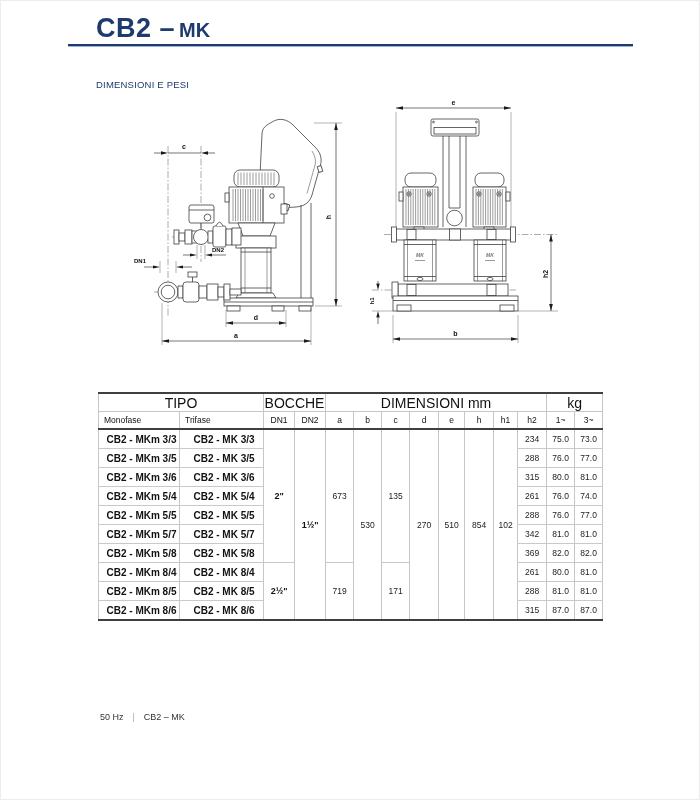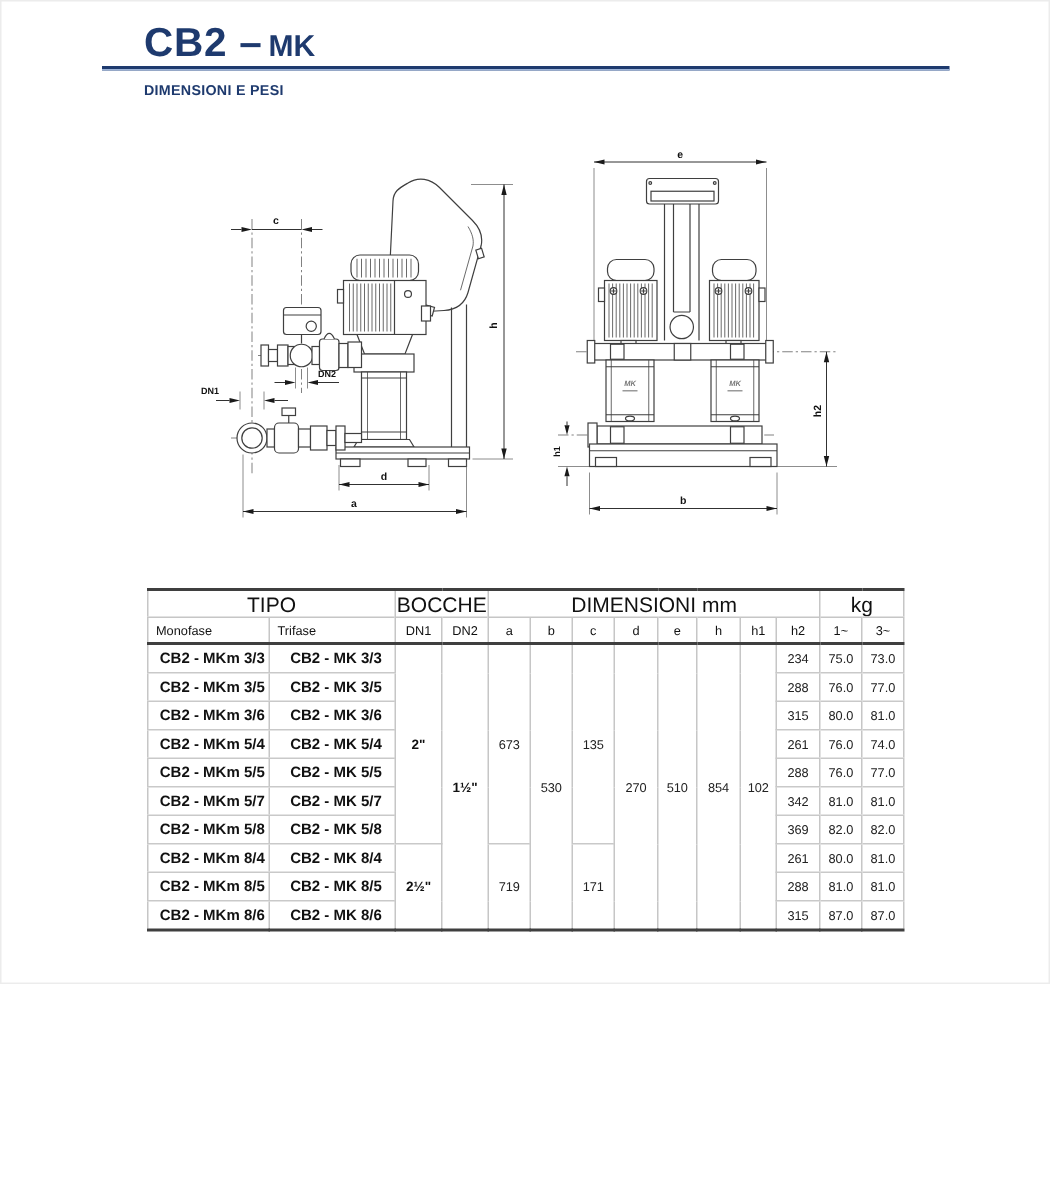--- a/index.html
+++ b/index.html
@@ -1,24 +1,24 @@
 <!DOCTYPE html>
 <html><head>
 <meta charset="utf-8">
 <style>
   html,body{margin:0;padding:0;background:#fff;}
-  .page{position:relative;width:700px;height:656px;background:#fff;border:1px solid #ececec;
+  .page{position:relative;width:700px;height:800px;background:#fff;border:1px solid #ececec;
         box-sizing:border-box;font-family:"Liberation Sans",sans-serif;overflow:hidden;}
   
   .title{position:absolute;left:95px;top:12px;color:#1e3a6e;font-weight:bold;white-space:nowrap;}
   .title .big{font-size:27px;letter-spacing:0.5px;}
   .title .small{font-size:20px;margin-left:4px;}
   .rule{position:absolute;left:67px;top:43px;width:565px;height:2px;background:#1e3a6e;
         border-bottom:1px solid #9db4d8;}
-  .section{position:absolute;left:95px;top:54px;color:#1e3a6e;font-weight:bold;font-size:9.5px;
+  .section{position:absolute;left:95px;top:78px;color:#1e3a6e;font-weight:normal;font-size:9.5px;
            letter-spacing:0.2px;}
   
   .svgL{position:absolute;left:95px;top:95px;}
   .svgR{position:absolute;left:365px;top:95px;}
   .draw{stroke:#3f3f3f;stroke-width:0.8;fill:none;}
   .drawf{stroke:#3f3f3f;stroke-width:0.8;fill:#fff;}
   .fin{stroke:#4a4a4a;stroke-width:0.55;fill:none;}
   .cl{stroke:#666;stroke-width:0.55;fill:none;stroke-dasharray:7 2 1.5 2;}
   .dimln{stroke:#1a1a1a;stroke-width:0.6;fill:none;}
   .ext{stroke:#555;stroke-width:0.45;fill:none;}

